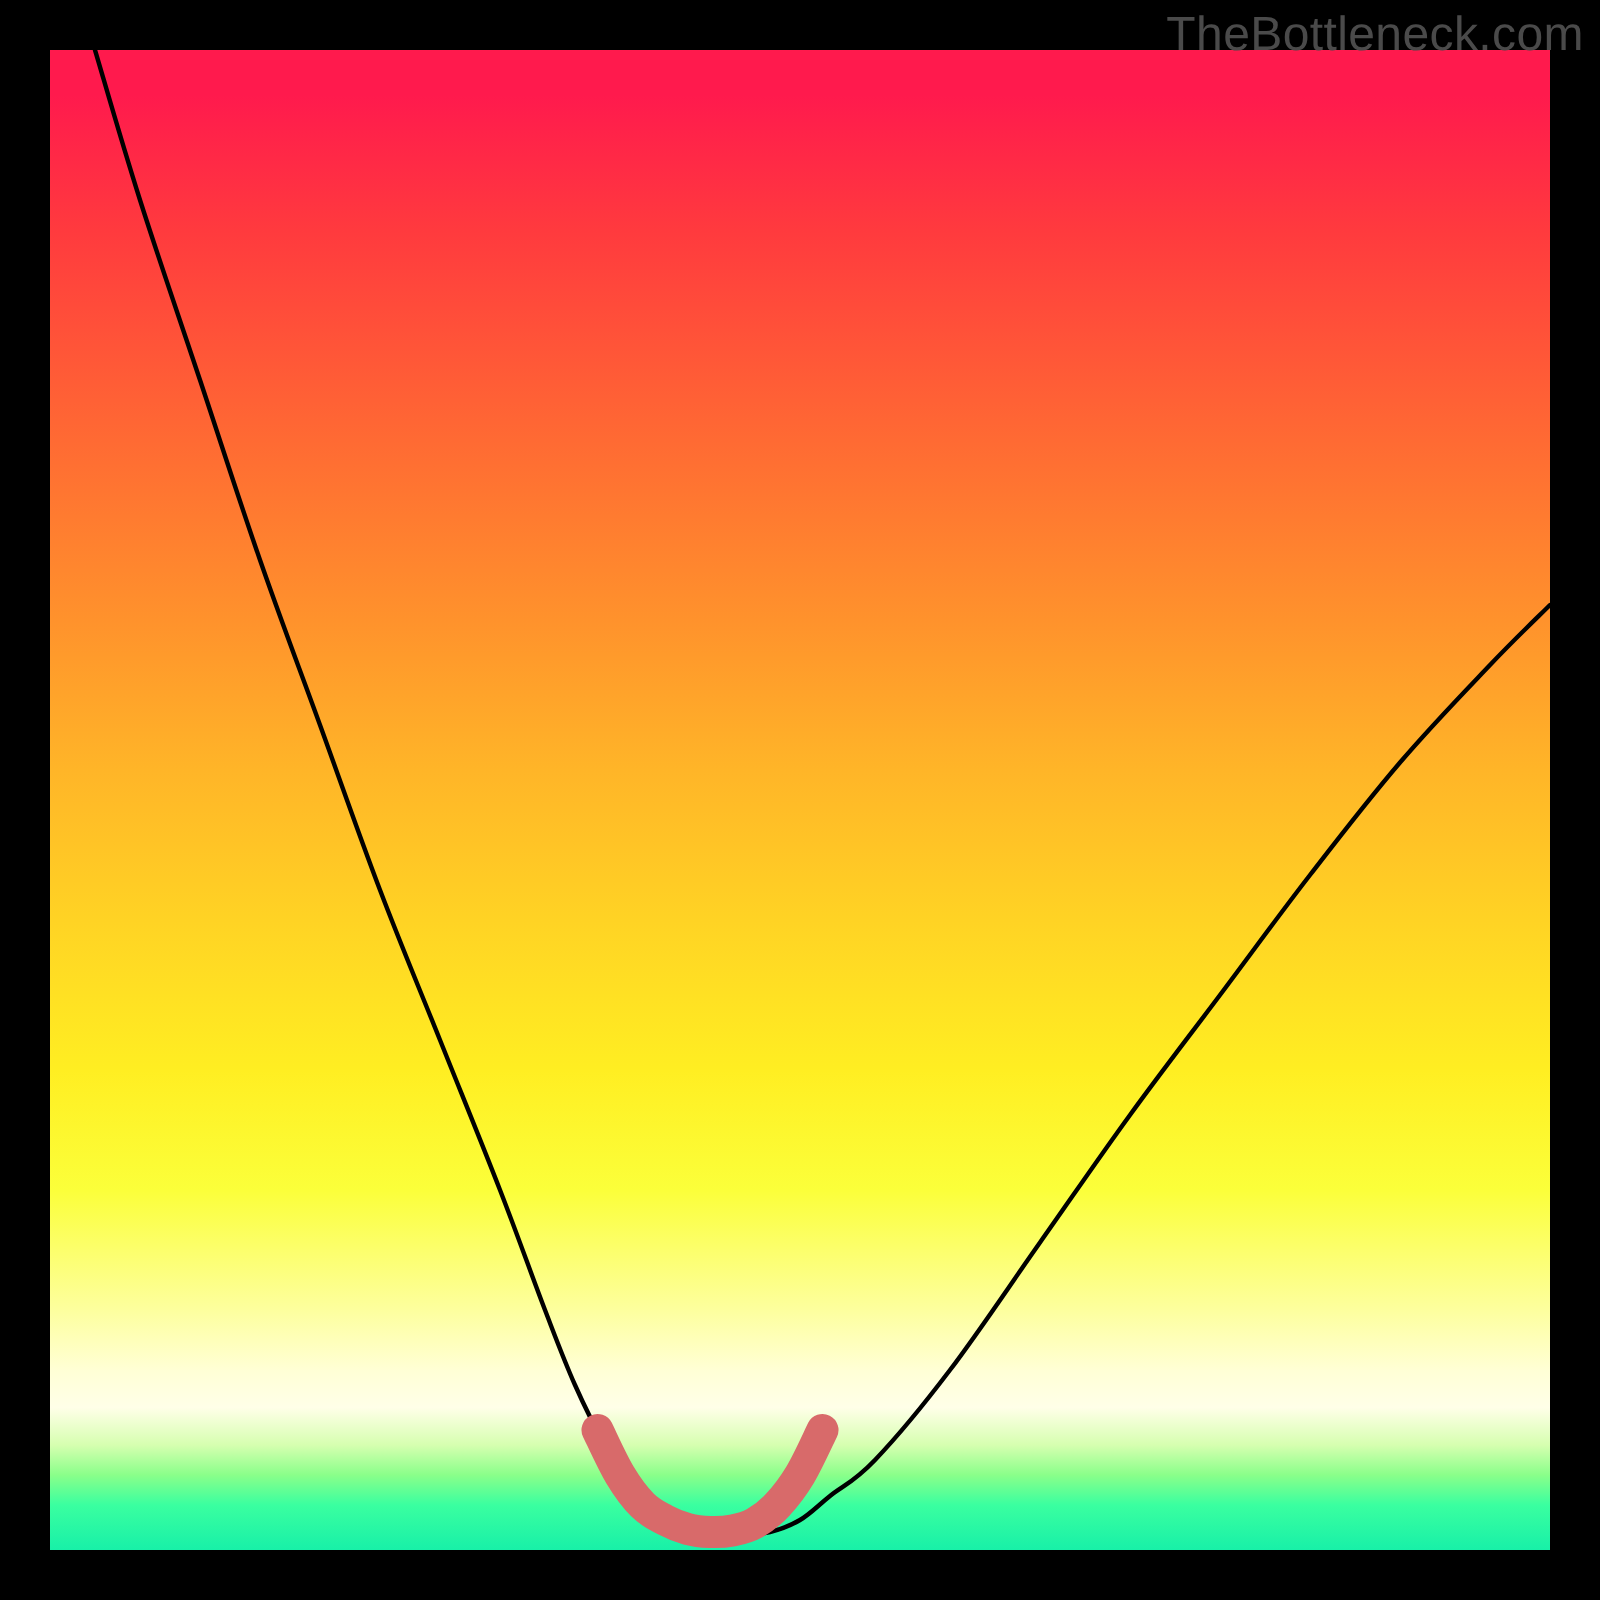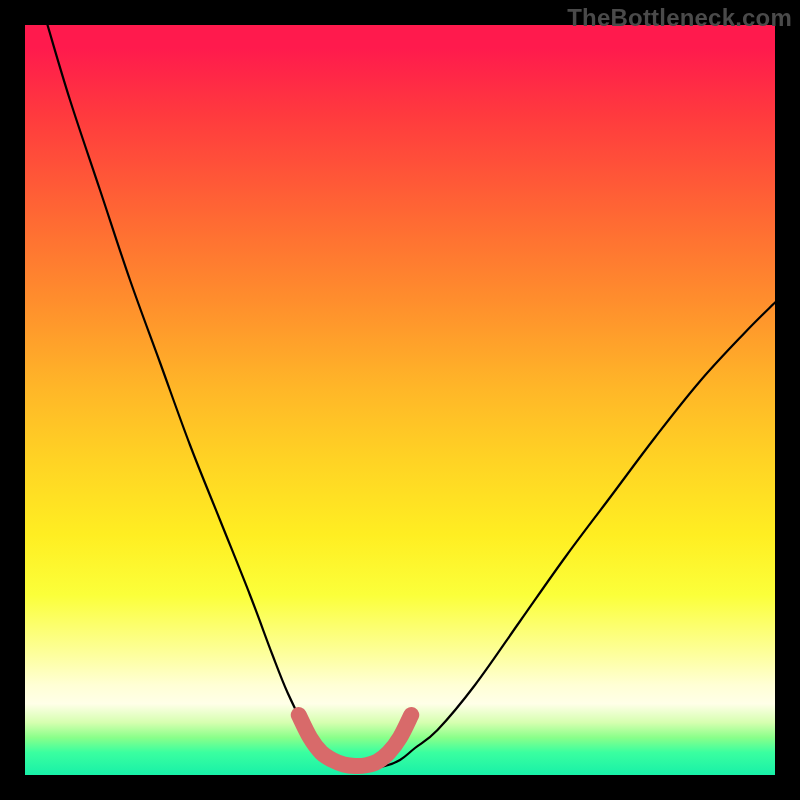--- a/index.html
+++ b/index.html
@@ -16,21 +16,21 @@
     width: 800px;
     height: 800px;
     background: #000;
   }
   .watermark {
     position: absolute;
     top: 4px;
     right: 8px;
     color: #4a4a4a;
     font-size: 24px;
-    font-weight: 700;
+    font-weight: 400;
     letter-spacing: 0.2px;
     z-index: 5;
   }
   .plot {
     position: absolute;
     left: 25px;
     top: 25px;
     width: 750px;
     height: 750px;
     overflow: hidden;

